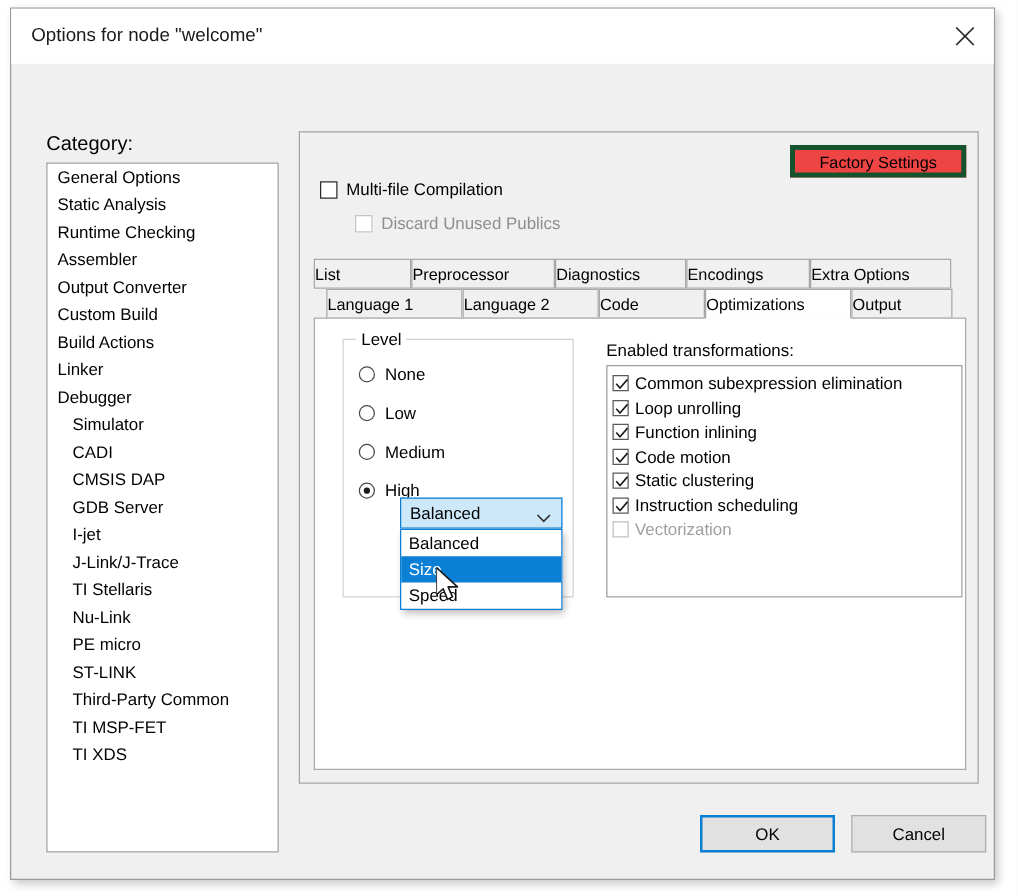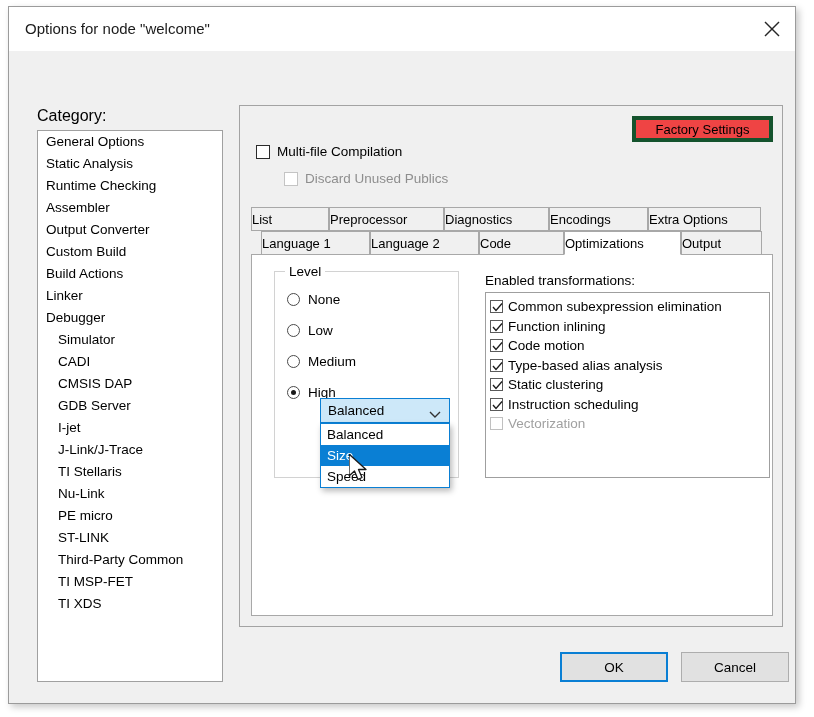--- a/index.html
+++ b/index.html
@@ -463,44 +463,44 @@
               </svg>
             </span>
           <span>Common subexpression elimination</span>
         </div>
         <div class="trans-row">
           <span class="tbox">
               <svg width="11" height="11" viewBox="0 0 11 11">
                 <polyline points="1,5 4,8.5 10,1.5" fill="none" stroke="#1b1b1b" stroke-width="1.3"></polyline>
               </svg>
             </span>
+          <span>Loop unrolling</span>
+        </div>
+        <div class="trans-row">
+          <span class="tbox">
+              <svg width="11" height="11" viewBox="0 0 11 11">
+                <polyline points="1,5 4,8.5 10,1.5" fill="none" stroke="#1b1b1b" stroke-width="1.3"></polyline>
+              </svg>
+            </span>
           <span>Function inlining</span>
         </div>
         <div class="trans-row">
           <span class="tbox">
               <svg width="11" height="11" viewBox="0 0 11 11">
                 <polyline points="1,5 4,8.5 10,1.5" fill="none" stroke="#1b1b1b" stroke-width="1.3"></polyline>
               </svg>
             </span>
           <span>Code motion</span>
         </div>
         <div class="trans-row">
           <span class="tbox">
               <svg width="11" height="11" viewBox="0 0 11 11">
                 <polyline points="1,5 4,8.5 10,1.5" fill="none" stroke="#1b1b1b" stroke-width="1.3"></polyline>
               </svg>
             </span>
-          <span>Type-based alias analysis</span>
-        </div>
-        <div class="trans-row">
-          <span class="tbox">
-              <svg width="11" height="11" viewBox="0 0 11 11">
-                <polyline points="1,5 4,8.5 10,1.5" fill="none" stroke="#1b1b1b" stroke-width="1.3"></polyline>
-              </svg>
-            </span>
           <span>Static clustering</span>
         </div>
         <div class="trans-row">
           <span class="tbox">
               <svg width="11" height="11" viewBox="0 0 11 11">
                 <polyline points="1,5 4,8.5 10,1.5" fill="none" stroke="#1b1b1b" stroke-width="1.3"></polyline>
               </svg>
             </span>
           <span>Instruction scheduling</span>
         </div>

